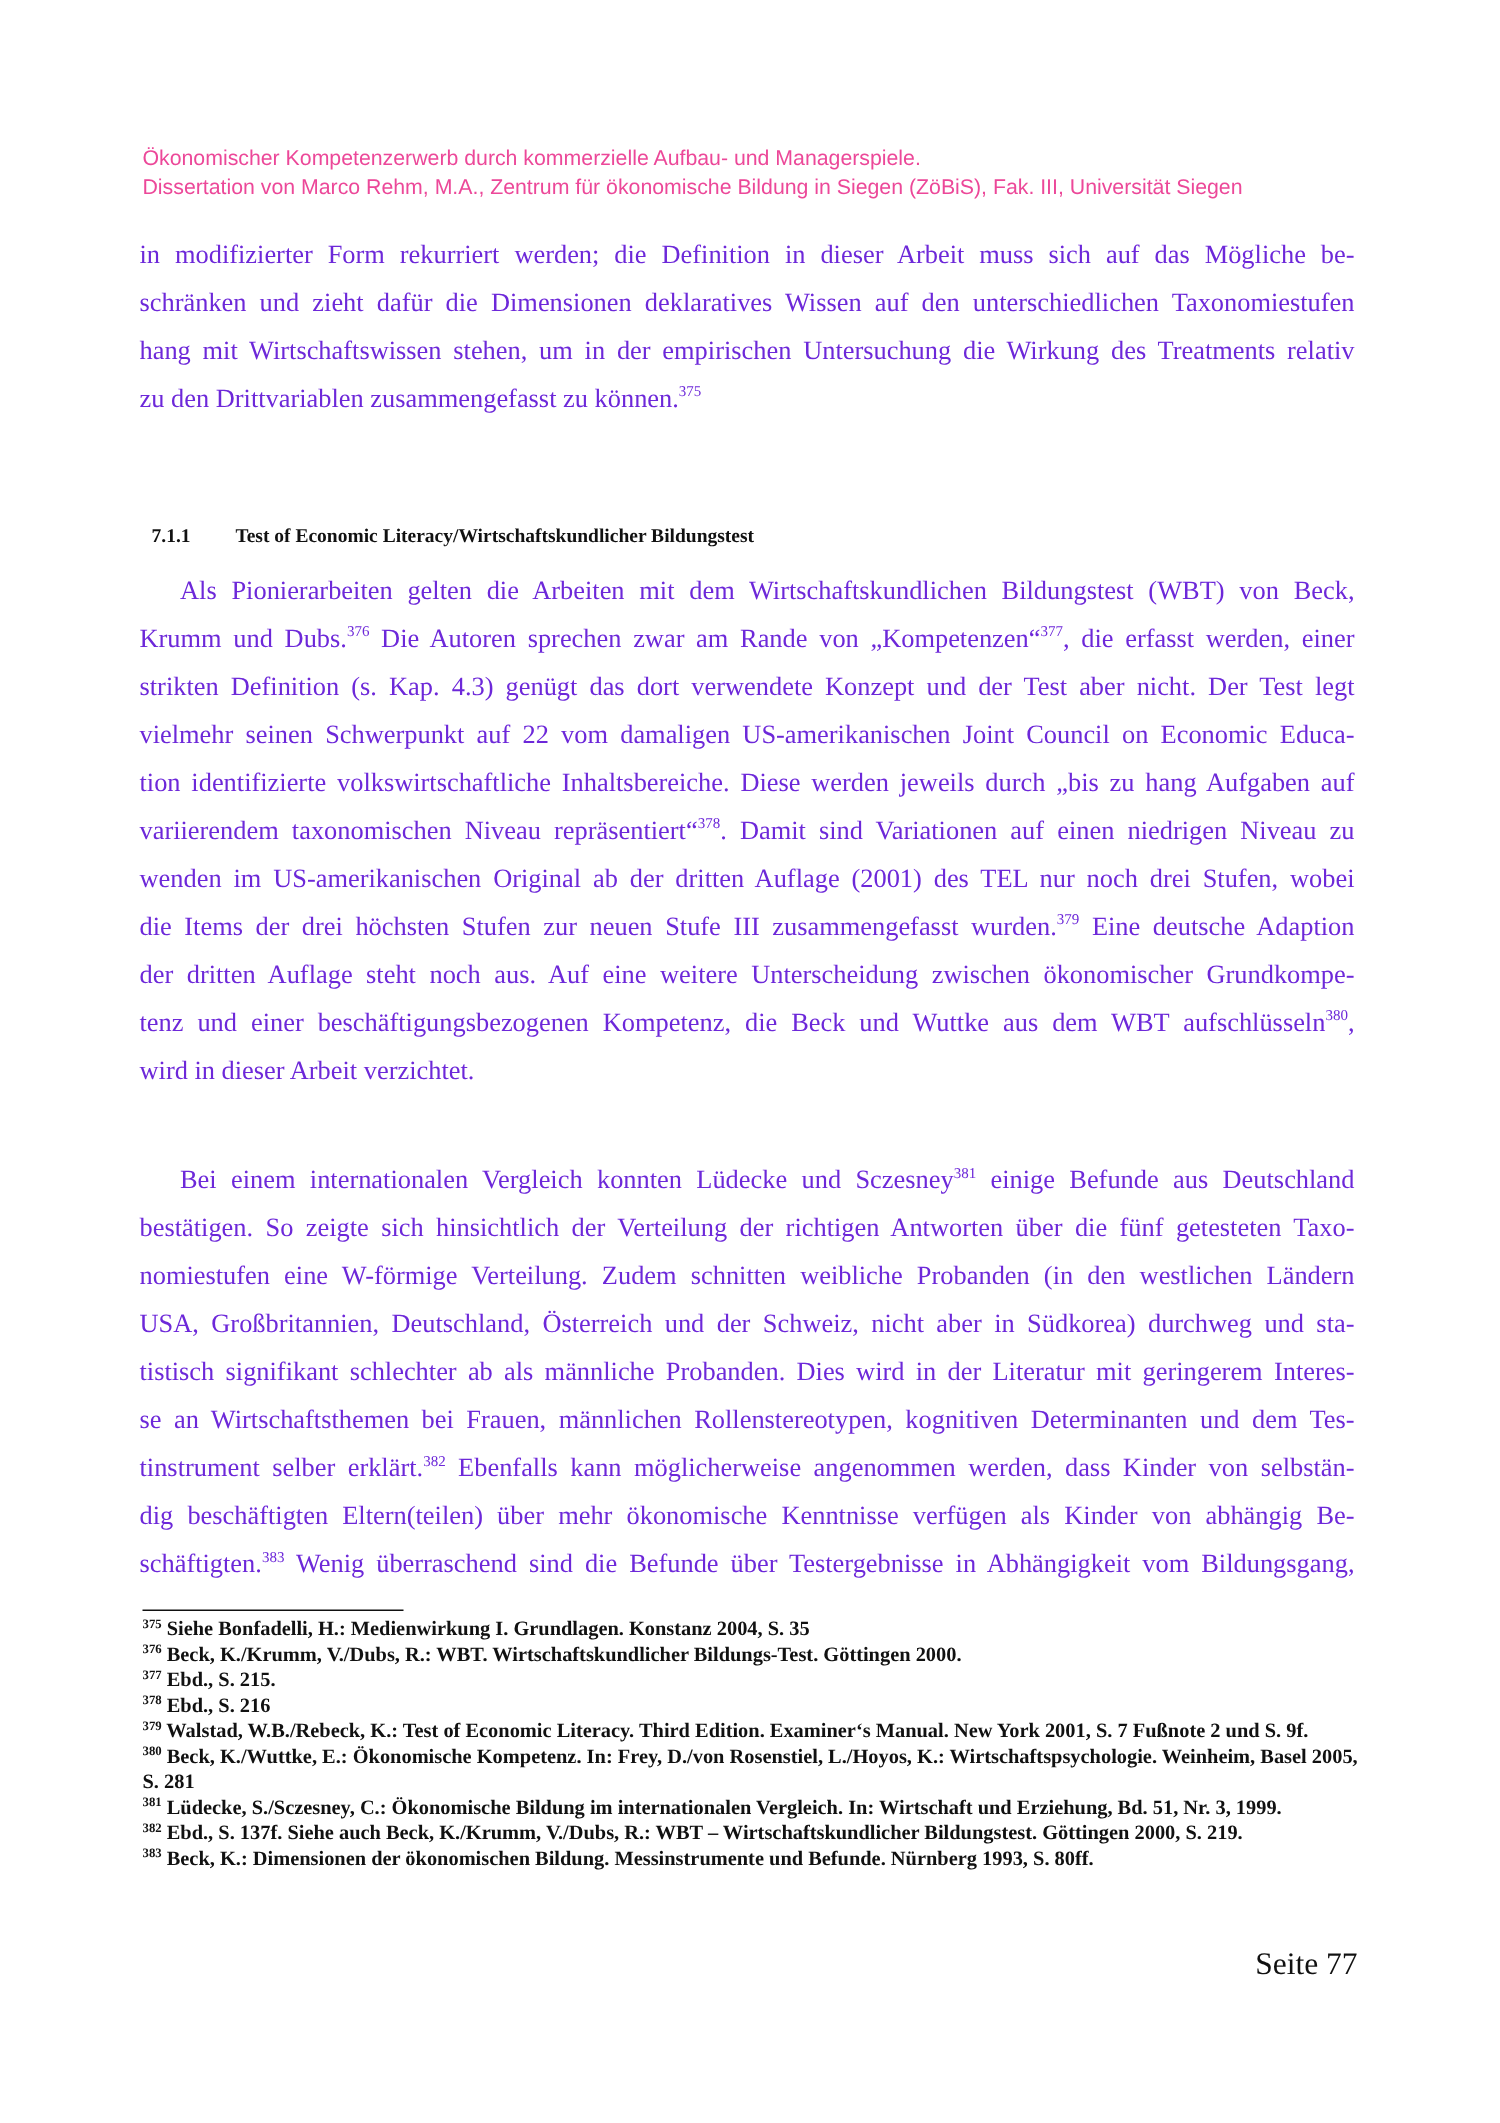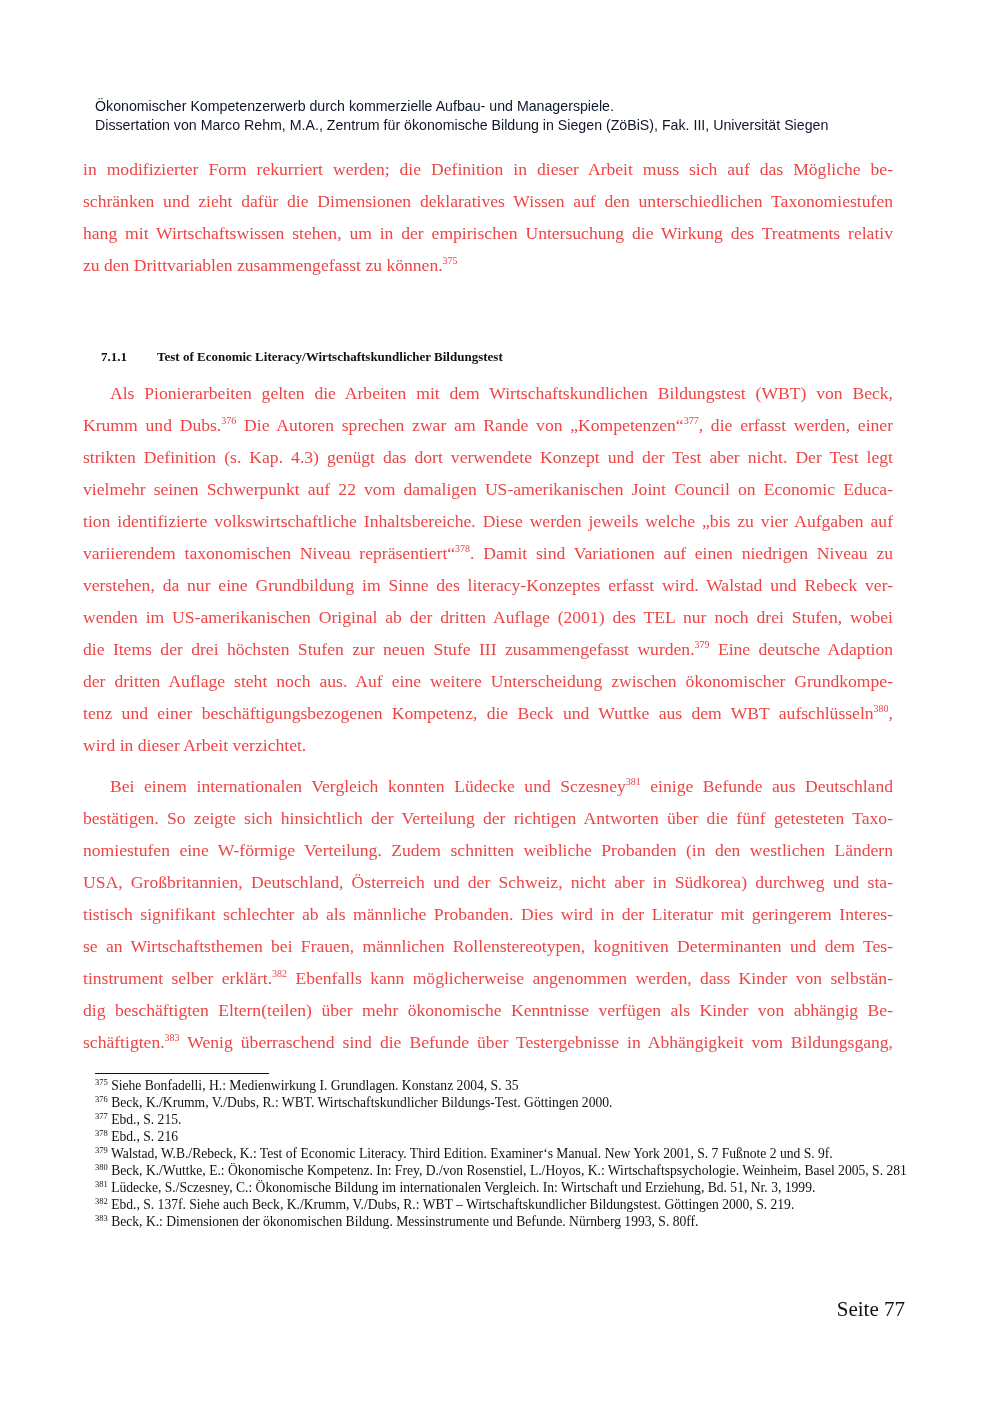--- a/index.html
+++ b/index.html
@@ -1,28 +1,28 @@
 <!DOCTYPE html>
 <html><head>
 <meta charset="utf-8">
 <style>
   html, body { margin: 0; padding: 0; background: #ffffff; }
   body { width: 1000px; height: 1415px; position: relative; overflow: hidden; color: #111; }
-  .header { position: absolute; left: 95px; top: 97px; font-family: "Liberation Sans", sans-serif; font-size: 14.2px; line-height: 19px; color: #0f172a; }
-  .body-text { position: absolute; left: 83px; width: 810px; font-family: "Liberation Serif", serif; font-size: 17.6px; color: #ef4444; }
+  .header { position: absolute; left: 95px; top: 97px; font-family: "Liberation Sans", sans-serif; font-size: 14.2px; line-height: 19px; color: #ec4899; }
+  .body-text { position: absolute; left: 93px; width: 810px; font-family: "Liberation Serif", serif; font-size: 17.6px; color: #6d28d9; }
   .line { height: 32px; line-height: 32px; white-space: nowrap; text-align: justify; text-align-last: justify; }
   .line.last { text-align-last: left; }
   .line.indent { padding-left: 27px; }
   sup { font-size: 10px; vertical-align: 0; position: relative; top: -7px; line-height: 0; }
   .heading { position: absolute; left: 101px; top: 343px; font-family: "Liberation Serif", serif; font-weight: bold; font-size: 13px; line-height: 28px; }
   .heading .num { display: inline-block; width: 56px; }
   .rule { position: absolute; left: 95px; top: 1073px; width: 174px; height: 1px; background: #111; }
   .footnotes { position: absolute; left: 95px; top: 1077px; width: 812px; font-family: "Liberation Serif", serif; font-size: 13.6px; line-height: 17px; color: #111; }
   .fn sup { font-size: 8.5px; top: -5px; }
-  .fn { white-space: normal; }
+  .fn { white-space: normal; font-weight: bold; }
   .page-num { position: absolute; right: 95px; top: 1297px; font-family: "Liberation Serif", serif; font-size: 21px; }
 </style>
 </head>
 <body>
 
 <div class="header">
   <div>Ökonomischer Kompetenzerwerb durch kommerzielle Aufbau- und Managerspiele.</div>
   <div>Dissertation von Marco Rehm, M.A., Zentrum für ökonomische Bildung in Siegen (ZöBiS), Fak. III, Universität Siegen</div>
 </div>
 
@@ -35,23 +35,22 @@
 
 <div class="heading">
   <span class="num">7.1.1</span><span>Test of Economic Literacy/Wirtschaftskundlicher Bildungstest</span>
 </div>
 
 <div class="body-text" style="top:377px;">
   <div class="line indent">Als Pionierarbeiten gelten die Arbeiten mit dem Wirtschaftskundlichen Bildungstest (WBT) von Beck,</div>
   <div class="line"><span>Krumm und Dubs.</span><sup>376</sup><span> Die Autoren sprechen zwar am Rande von „Kompetenzen“</span><sup>377</sup><span>, die erfasst  werden, einer</span></div>
   <div class="line">strikten Definition (s. Kap. 4.3) genügt das dort verwendete Konzept und der Test aber nicht. Der Test legt</div>
   <div class="line">vielmehr seinen Schwerpunkt auf 22 vom damaligen US-amerikanischen Joint Council on Economic Educa-</div>
-  <div class="line">tion identifizierte volkswirtschaftliche Inhaltsbereiche. Diese werden jeweils welche „bis zu vier Aufgaben auf</div>
+  <div class="line">tion identifizierte volkswirtschaftliche Inhaltsbereiche. Diese werden jeweils durch „bis zu hang Aufgaben auf</div>
   <div class="line"><span>variierendem taxonomischen Niveau repräsentiert“</span><sup>378</sup><span>.  Damit sind Variationen auf einen niedrigen Niveau zu</span></div>
-  <div class="line">verstehen, da nur eine Grundbildung im Sinne des literacy-Konzeptes erfasst wird. Walstad und Rebeck ver-</div>
   <div class="line">wenden im US-amerikanischen Original ab der dritten Auflage (2001) des TEL nur noch drei Stufen, wobei</div>
   <div class="line"><span>die Items der drei höchsten Stufen zur neuen Stufe III zusammengefasst wurden.</span><sup>379</sup><span> Eine deutsche Adaption</span></div>
   <div class="line">der dritten Auflage steht noch aus. Auf eine weitere Unterscheidung zwischen ökonomischer Grundkompe-</div>
   <div class="line"><span>tenz und einer beschäftigungsbezogenen Kompetenz, die Beck und Wuttke aus dem WBT aufschlüsseln</span><sup>380</sup><span>,</span></div>
   <div class="line last">wird in dieser Arbeit verzichtet.</div>
 </div>
 
 <div class="body-text" style="top:770px;">
   <div class="line indent"><span>Bei einem internationalen Vergleich konnten Lüdecke und Sczesney</span><sup>381</sup><span> einige Befunde aus Deutschland</span></div>
   <div class="line">bestätigen. So zeigte sich hinsichtlich der Verteilung der richtigen Antworten über die fünf getesteten Taxo-</div>

